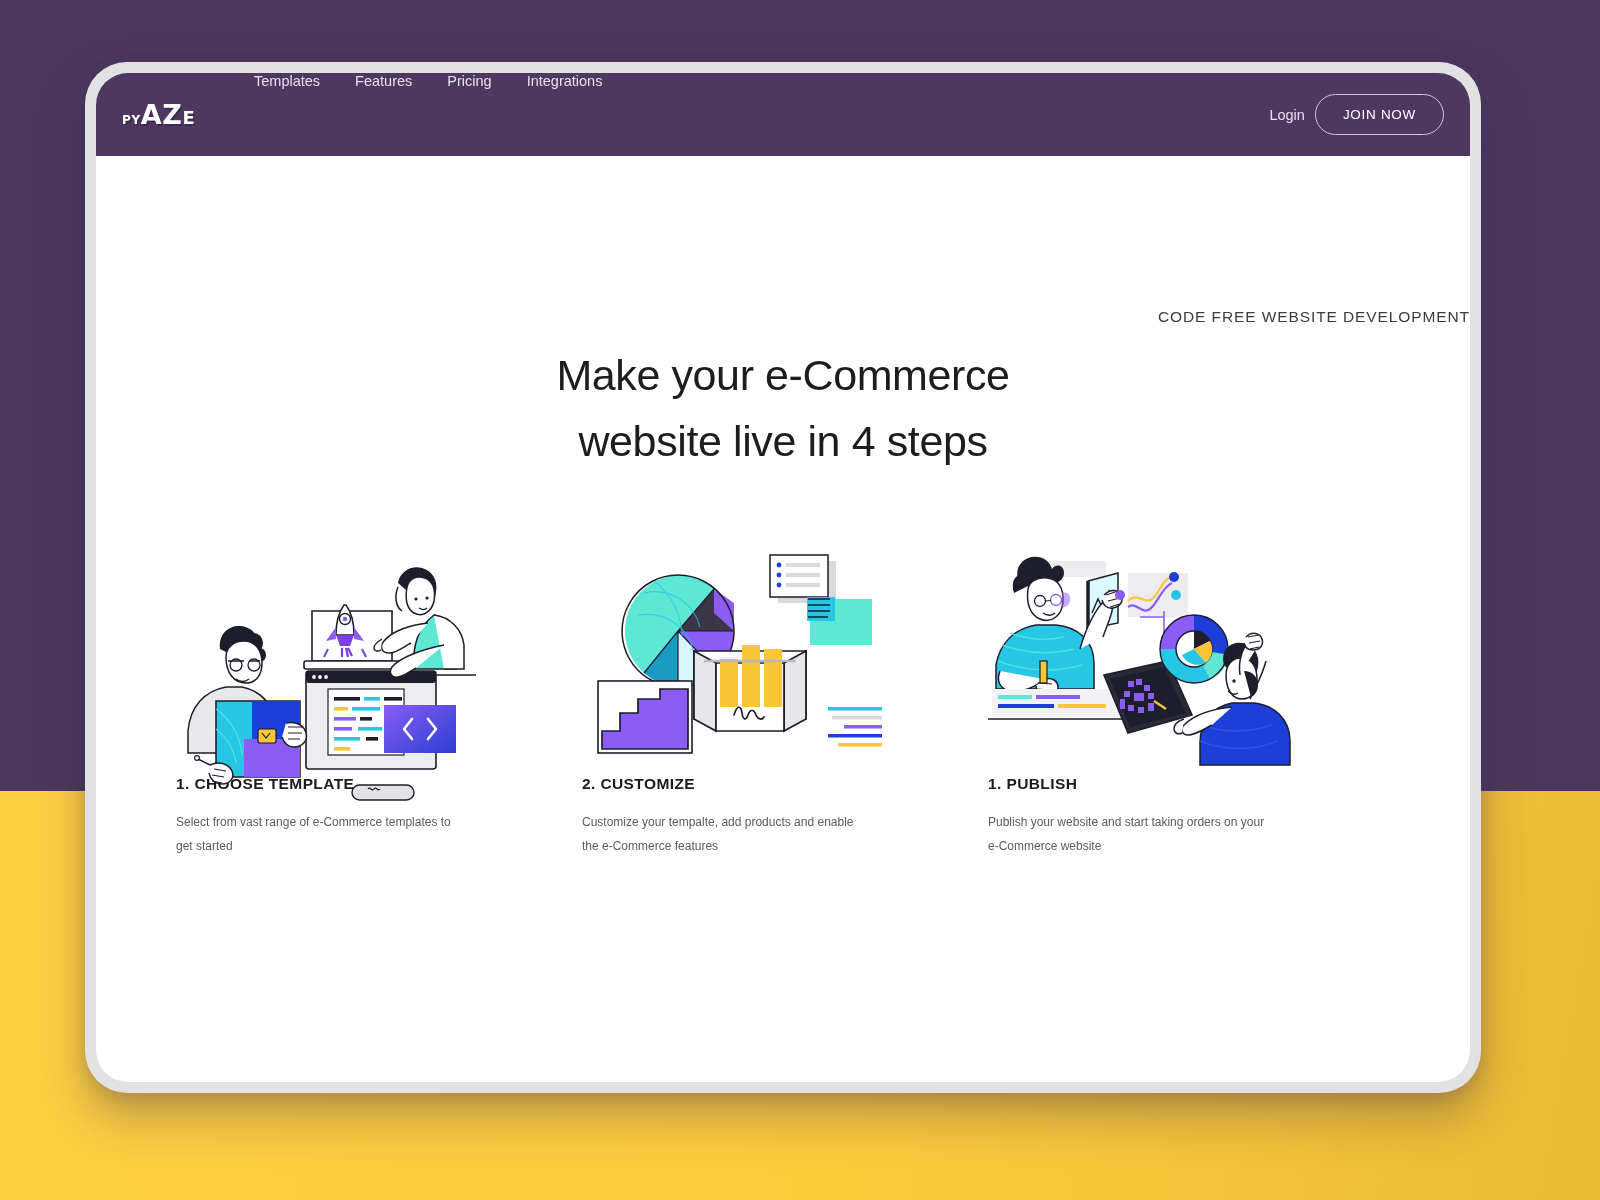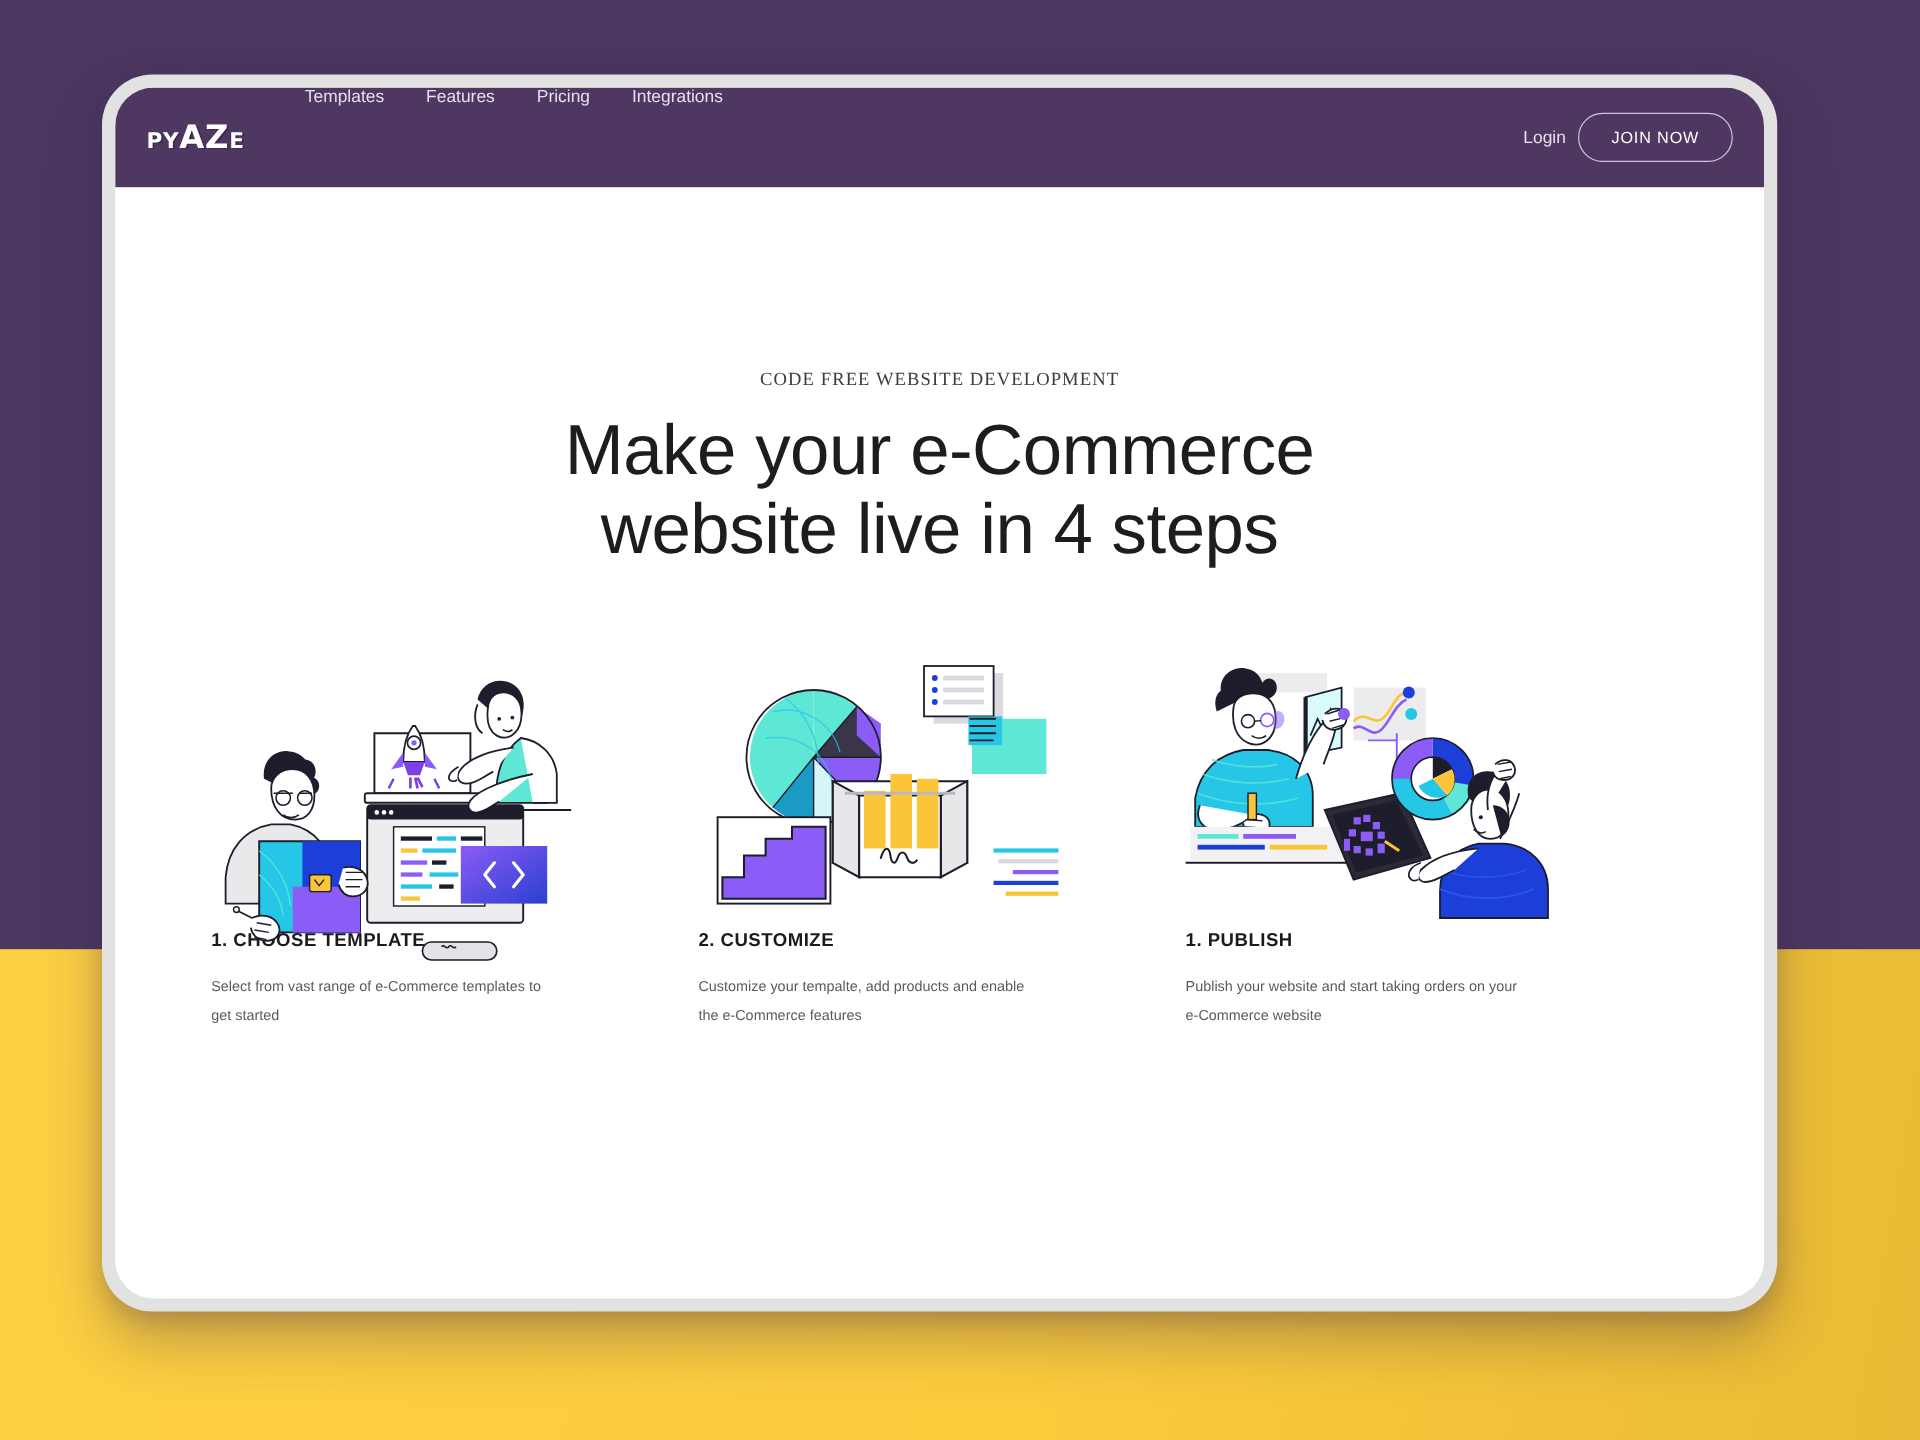--- a/index.html
+++ b/index.html
@@ -47,21 +47,21 @@
     display: flex; align-items: center;
   }
   #logo {
     position: absolute; left: 26px; top: 26px;
     color: #ffffff;
     font-size: 18.5px; font-weight: 700;
     letter-spacing: 0.6px;
     text-shadow: 1.5px 1.5px 0 rgba(40,25,55,0.45);
     font-family: "DejaVu Sans", sans-serif;
   }
-  #logo .l1 { font-size: 18px; }
+  #logo .l1 { font-size: 12px; }
   #logo .l2 { font-size: 27px; }
   #logo .l3 { font-size: 18px; }
 
   #nav-links {
     position: absolute; left: 158px; top: 0; height: 83px;
     display: flex; gap: 0;
   }
   .nav-link {
     color: #e6e0ec;
     font-size: 14.5px;
@@ -89,25 +89,26 @@
     cursor: pointer;
   }
 
   
   #hero { position: absolute; left: 0; top: 83px; width: 100%; text-align: center; }
   #eyebrow {
     margin-top: 152px;
     font-size: 15.5px;
     color: #3c3c3c;
     letter-spacing: 0.9px;
-    font-family: Liberation Serif, serif;
+    font-family: Liberation Sans, sans-serif;
+    text-align: right;
   }
   #headline {
     margin-top: 16px;
-    font-size: 59px;
+    font-size: 43px;
     line-height: 66px;
     font-weight: 400;
     color: #1d1d1d;
     letter-spacing: -0.4px;
   }
 
   
   #steps {
     position: absolute; left: 80px; top: 480px;
     width: 1220px;

